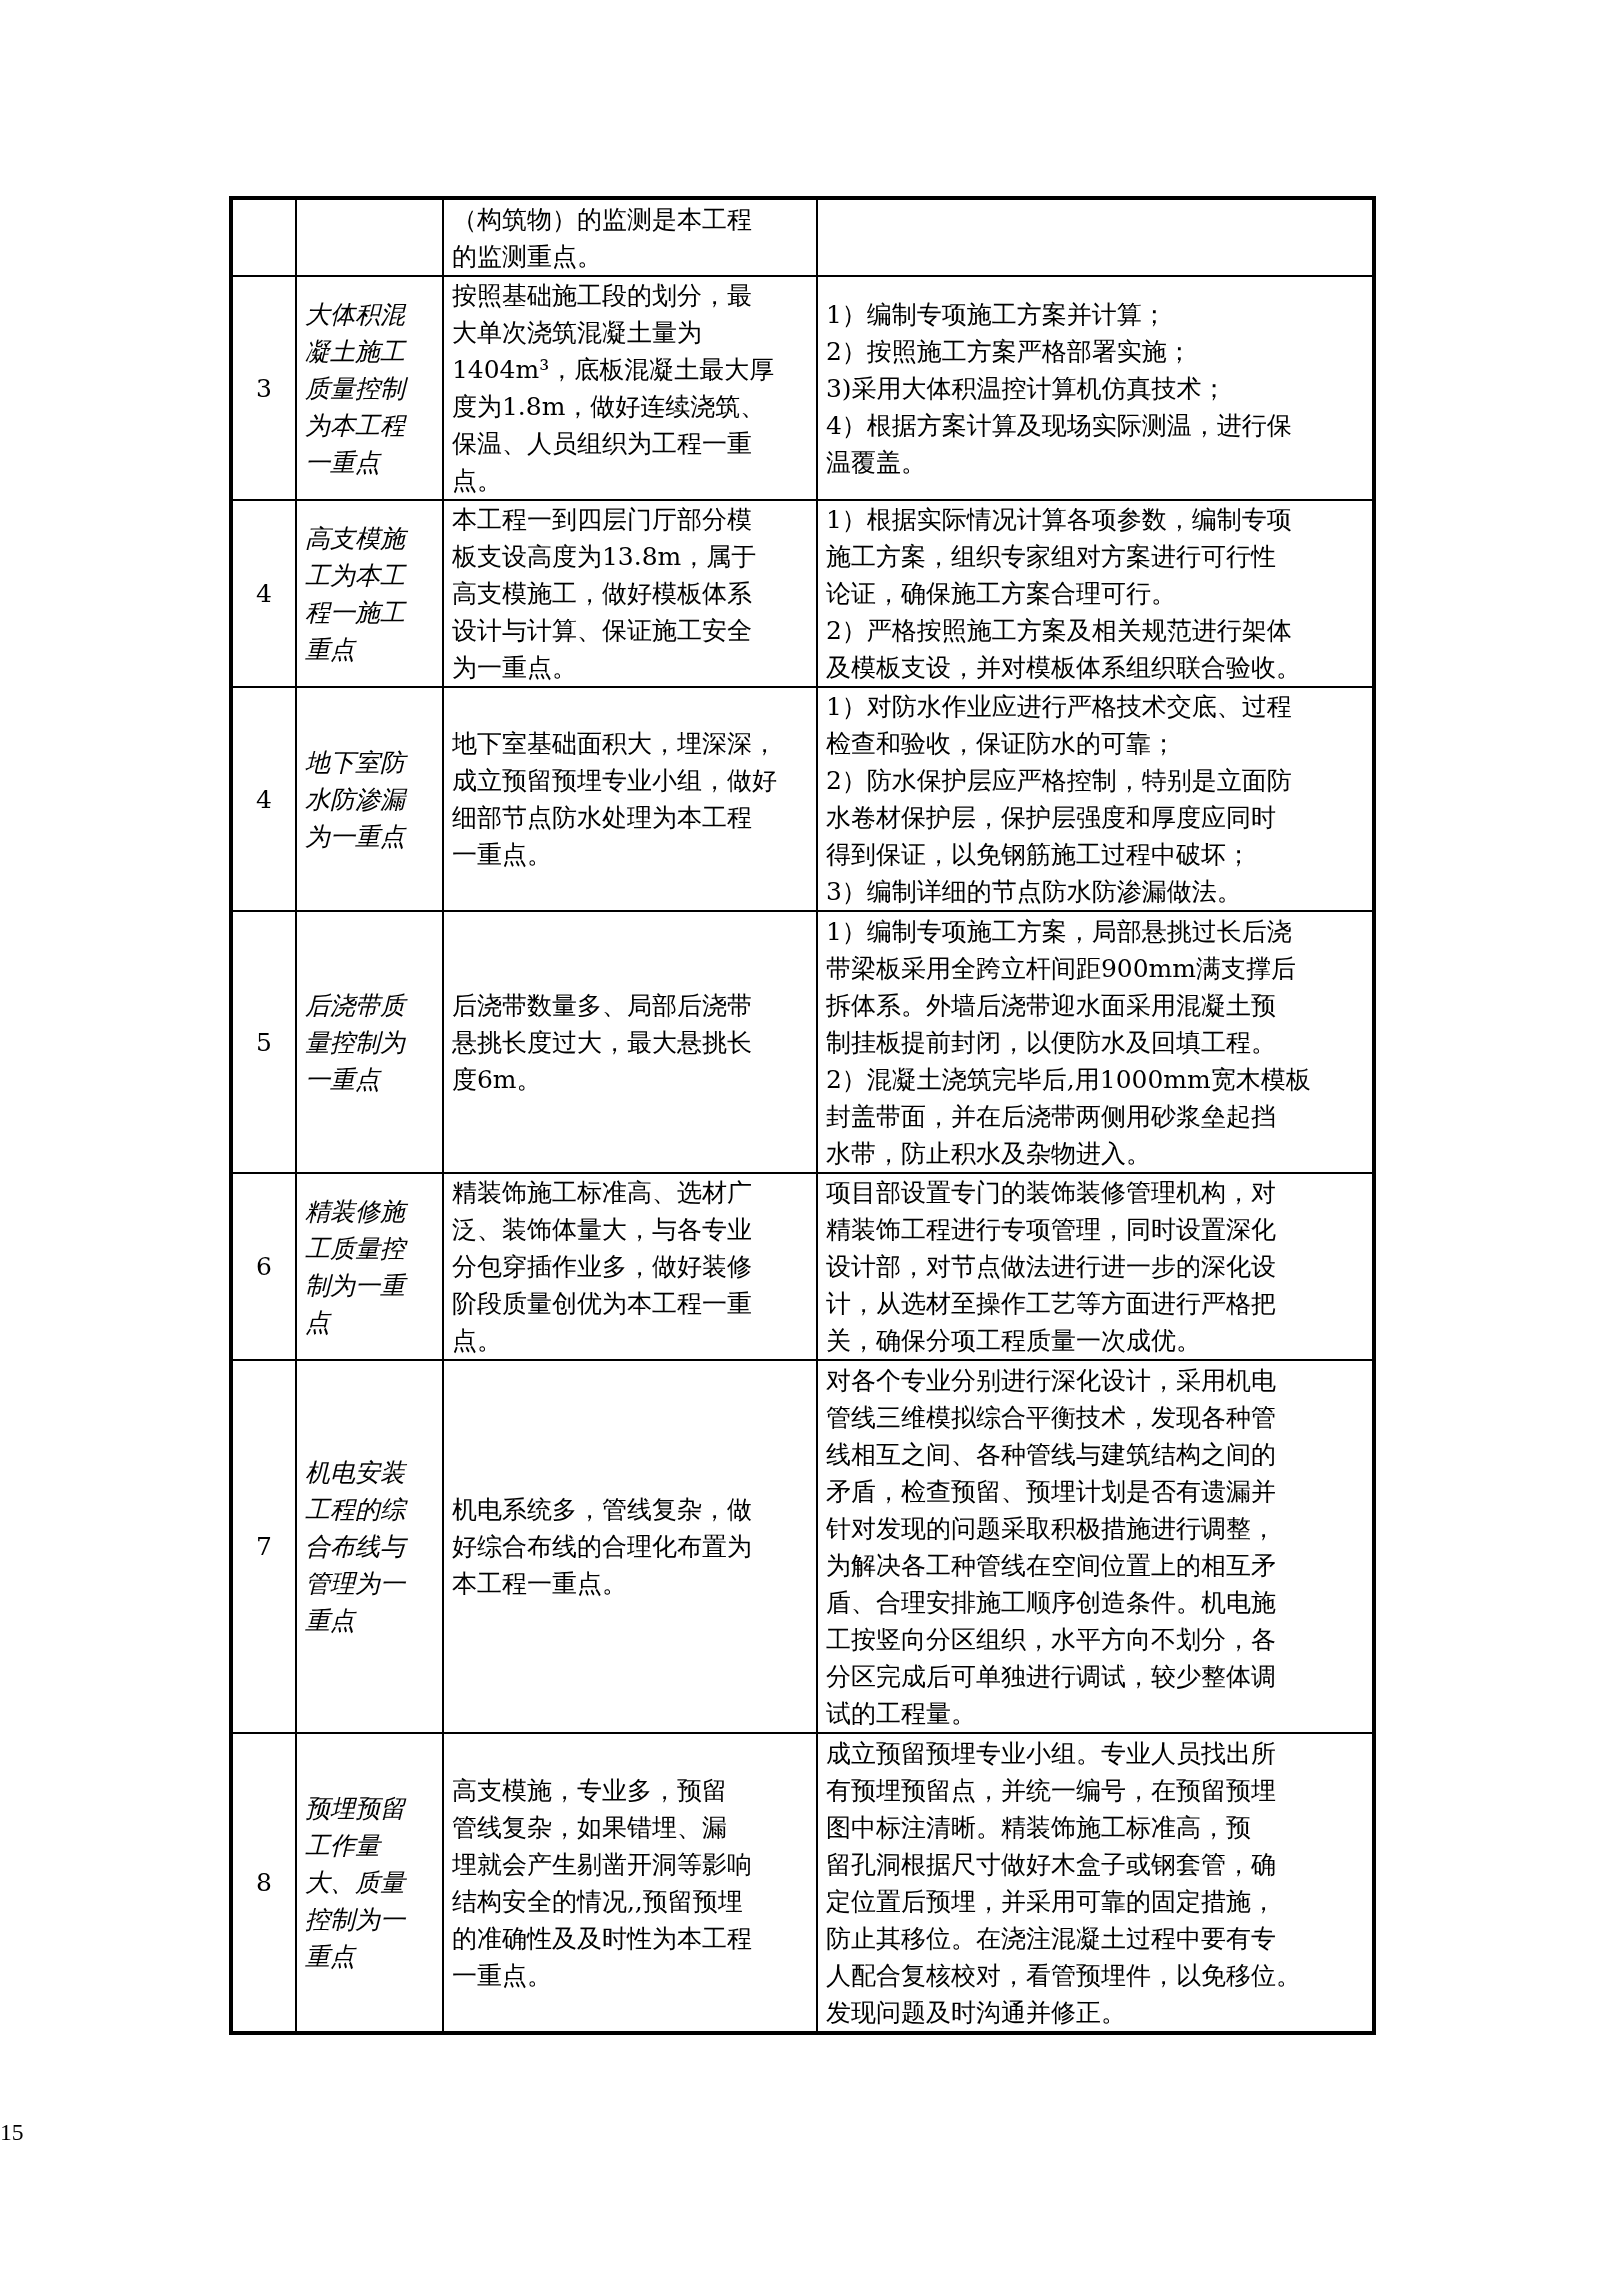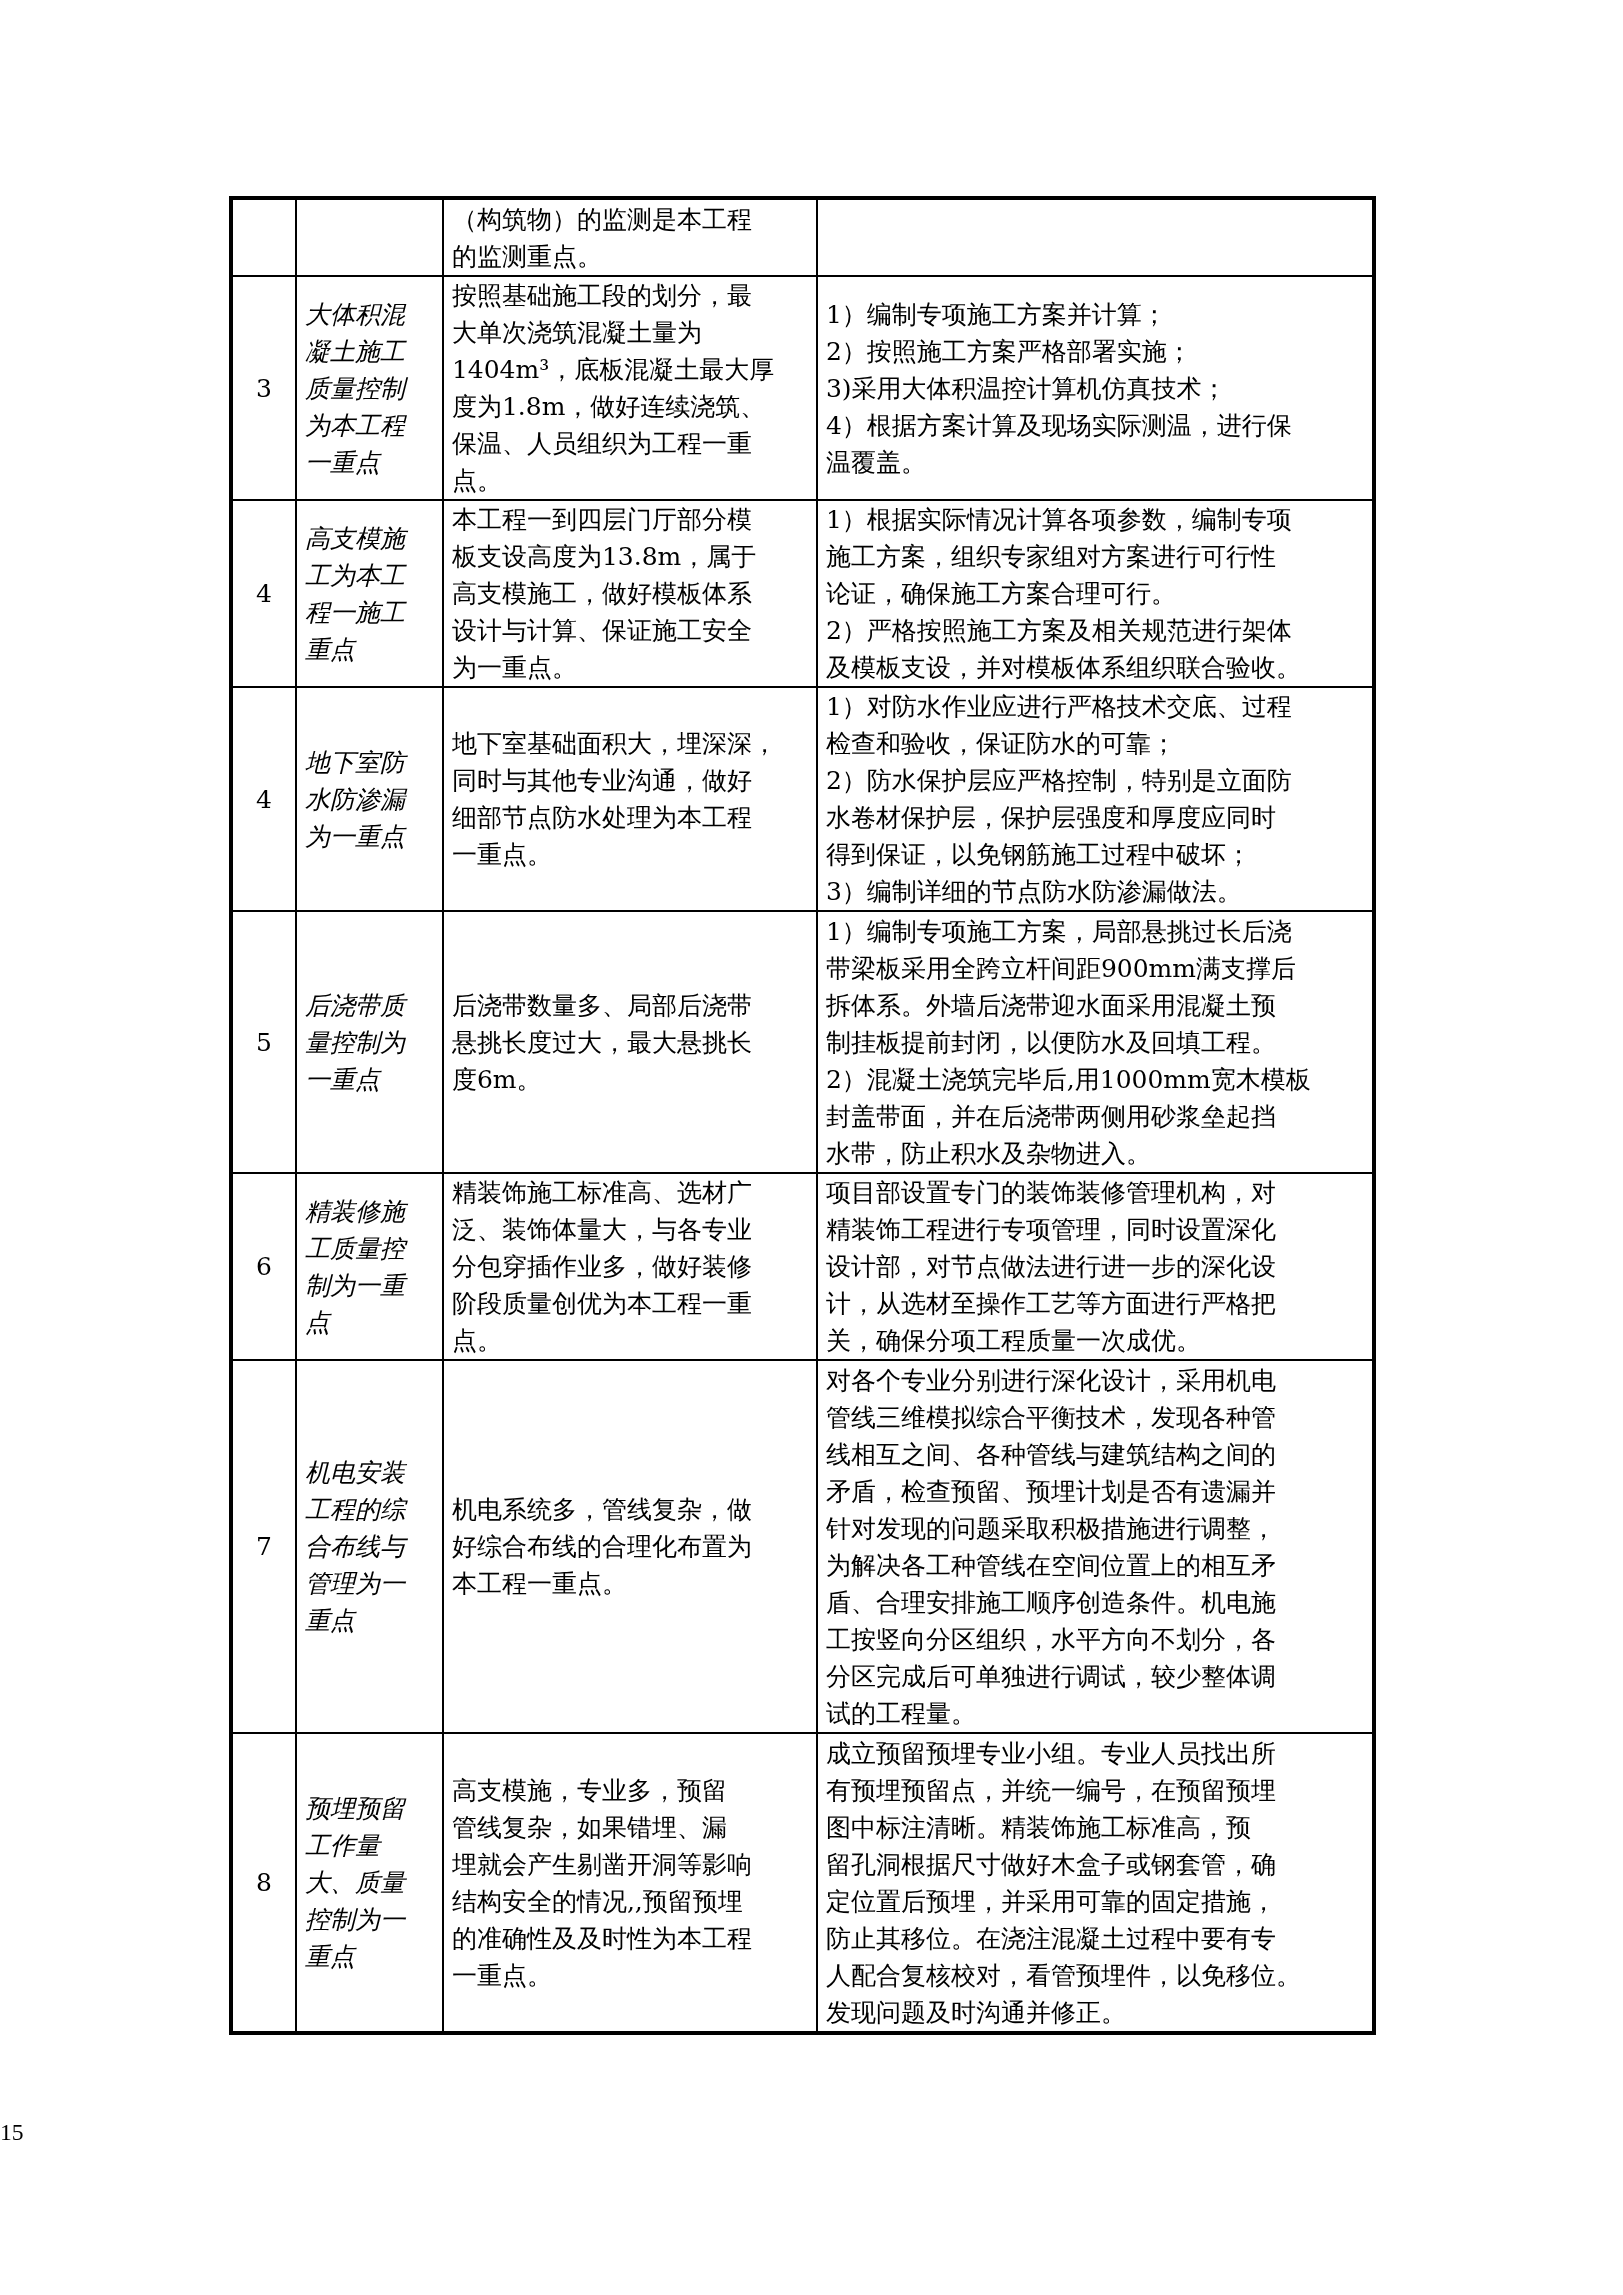--- a/index.html
+++ b/index.html
@@ -110,21 +110,21 @@
 
       <tr style="height:224px">
         <td class="c-no">4</td>
         <td class="c-title">
             <span class="ln">地下室防</span>
             <span class="ln">水防渗漏</span>
             <span class="ln">为一重点</span>
           </td>
         <td class="c-desc">
             <span class="ln">地下室基础面积大，埋深深，</span>
-            <span class="ln">同时与其他专业沟通，做好</span>
+            <span class="ln">成立预留预埋专业小组，做好</span>
             <span class="ln">细部节点防水处理为本工程</span>
             <span class="ln">一重点。</span>
           </td>
         <td class="c-measure">
             <span class="ln">1）对防水作业应进行严格技术交底、过程</span>
             <span class="ln">检查和验收，保证防水的可靠；</span>
             <span class="ln">2）防水保护层应严格控制，特别是立面防</span>
             <span class="ln">水卷材保护层，保护层强度和厚度应同时</span>
             <span class="ln">得到保证，以免钢筋施工过程中破坏；</span>
             <span class="ln">3）编制详细的节点防水防渗漏做法。</span>

